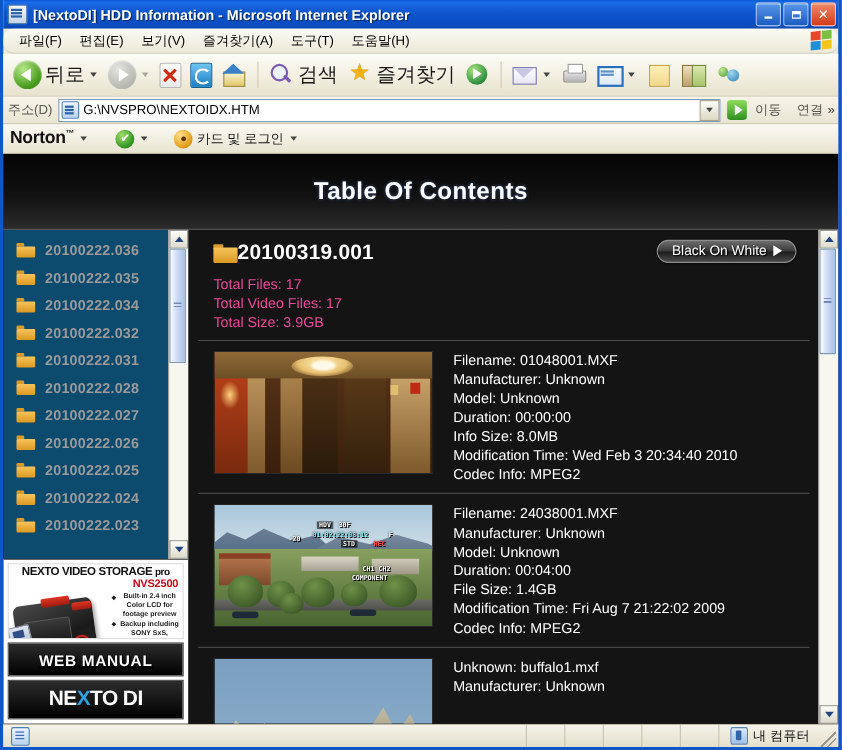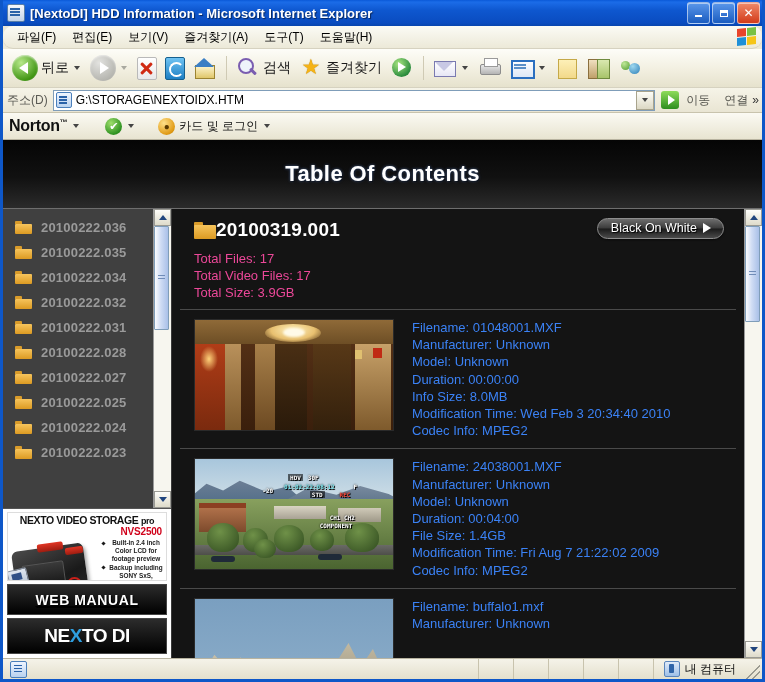--- a/index.html
+++ b/index.html
@@ -82,21 +82,21 @@
 
   
   .toolbar{
     height:38px;flex:0 0 38px;
     background:linear-gradient(180deg,#fdfdf8 0%,#f2efe0 55%,#e6e2cd 100%);
     display:flex;align-items:center;
     border-bottom:1px solid #d6d2c0;
     padding-left:5px;
   }
   .tb-item{display:flex;align-items:center;gap:3px;padding:0 4px;height:32px;}
-  .tb-label{font-size:14px;color:#1a1a1a;white-space:nowrap;}
+  .tb-label{font-size:18px;color:#1a1a1a;white-space:nowrap;}
   .tb-sep{width:1px;height:24px;background:#cfcab4;margin:0 5px;}
   .caret{
     width:0;height:0;border-left:3.5px solid transparent;border-right:3.5px solid transparent;
     border-top:4px solid #444;margin:0 2px;
   }
   .caret.dim{border-top-color:#a9a9a0;}
   .circ{
     width:26px;height:26px;border-radius:50%;
     display:flex;align-items:center;justify-content:center;
     position:relative;
@@ -289,21 +289,21 @@
   }
   .body-row{flex:1 1 auto;display:flex;min-height:0;}
 
   
   .leftpane{
     flex:0 0 168px;display:flex;flex-direction:column;min-height:0;
     border-right:1px solid #3a3a3a;background:#0b0b0b;
   }
   .folderlist{
     flex:1 1 auto;min-height:0;position:relative;
-    background:#404040;display:flex;
+    background:#0c4a6e;display:flex;
   }
   .folder-scrollinner{
     flex:1 1 auto;overflow:hidden;padding-top:6px;
   }
   .folder-row{
     display:flex;align-items:center;gap:9px;
     height:25px;padding-left:12px;
   }
   .fld{
     width:17px;height:13px;flex:0 0 17px;position:relative;
@@ -476,21 +476,21 @@
   .file-row{
     display:flex;gap:0;padding:9px 8px 9px 14px;
     border-bottom:1px solid #4a4a4a;margin:0 8px;
     align-items:flex-start;
   }
   .thumb{
     flex:0 0 198px;height:110px;background:#000;border:1px solid #2a2a2a;
     position:relative;overflow:hidden;
   }
   .meta{flex:1 1 auto;padding-left:18px;min-width:0;}
-  .meta div{color:#3b82f6;font-size:13px;line-height:17.2px;white-space:nowrap;}
+  .meta div{color:#ffffff;font-size:13px;line-height:17.2px;white-space:nowrap;}
 
   
   .t-hall{position:absolute;inset:0;background:linear-gradient(180deg,#5a3418,#3a1f0c);}
   .t-hall .wall-red{position:absolute;left:0;top:0;width:30px;height:100%;
     background:linear-gradient(180deg,#c0421a,#7a2a0e);}
   .t-hall .lamp-glow{position:absolute;left:5px;top:26px;width:18px;height:26px;
     background:radial-gradient(ellipse at center,#ffd27a,rgba(255,180,60,0) 70%);}
   .t-hall .col1{position:absolute;left:30px;top:0;width:16px;height:100%;
     background:linear-gradient(180deg,#c9a068,#7e5a2c);}
   .t-hall .col2{position:absolute;left:60px;top:0;width:20px;height:100%;
@@ -693,21 +693,21 @@
       </div>
     <div class="tb-item">
         <span class="ico ico-msg"></span>
       </div>
   </div>
 
   <div class="addrbar">
     <span class="addr-label">주소(D)</span>
     <div class="addr-field">
       <div class="addr-ico"></div>
-      <span class="addr-text">G:\STORAGE\NEXTOIDX.HTM</span>
+      <span class="addr-text">G:\NVSPRO\NEXTOIDX.HTM</span>
       <div class="addr-drop">
         <div class="caret"></div>
       </div>
     </div>
     <div class="addr-go">
       <div class="go-arrow"></div>
       <span class="addr-links">이동</span>
     </div>
     <span class="addr-links">연결</span>
     <span class="chev">»</span>
@@ -758,20 +758,24 @@
                 <div class="fld"></div>
                 <span class="folder-name">20100222.031</span>
               </div>
               <div class="folder-row">
                 <div class="fld"></div>
                 <span class="folder-name">20100222.028</span>
               </div>
               <div class="folder-row">
                 <div class="fld"></div>
                 <span class="folder-name">20100222.027</span>
+              </div>
+              <div class="folder-row">
+                <div class="fld"></div>
+                <span class="folder-name">20100222.026</span>
               </div>
               <div class="folder-row">
                 <div class="fld"></div>
                 <span class="folder-name">20100222.025</span>
               </div>
               <div class="folder-row">
                 <div class="fld"></div>
                 <span class="folder-name">20100222.024</span>
               </div>
               <div class="folder-row">
@@ -909,21 +913,21 @@
                 </div>
               </div>
               <div class="file-row">
                 <div class="thumb">
                   <div class="t-rock">
                     <div class="r1"></div>
                     <div class="r2"></div>
                   </div>
                 </div>
                 <div class="meta">
-                  <div>Filename: buffalo1.mxf</div>
+                  <div>Unknown: buffalo1.mxf</div>
                   <div>Manufacturer: Unknown</div>
                 </div>
               </div>
             </div>
 
         </div>
 
         <div class="sbar">
           <div class="sb-btn sb-up"></div>
           <div class="sb-track">

